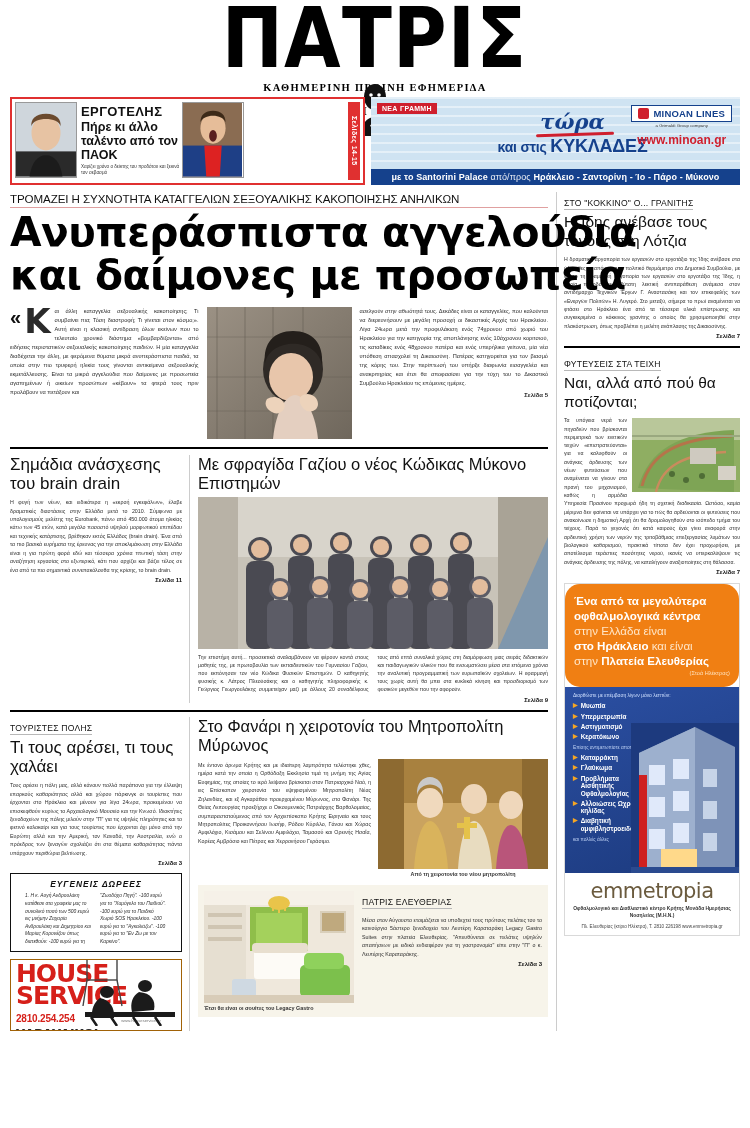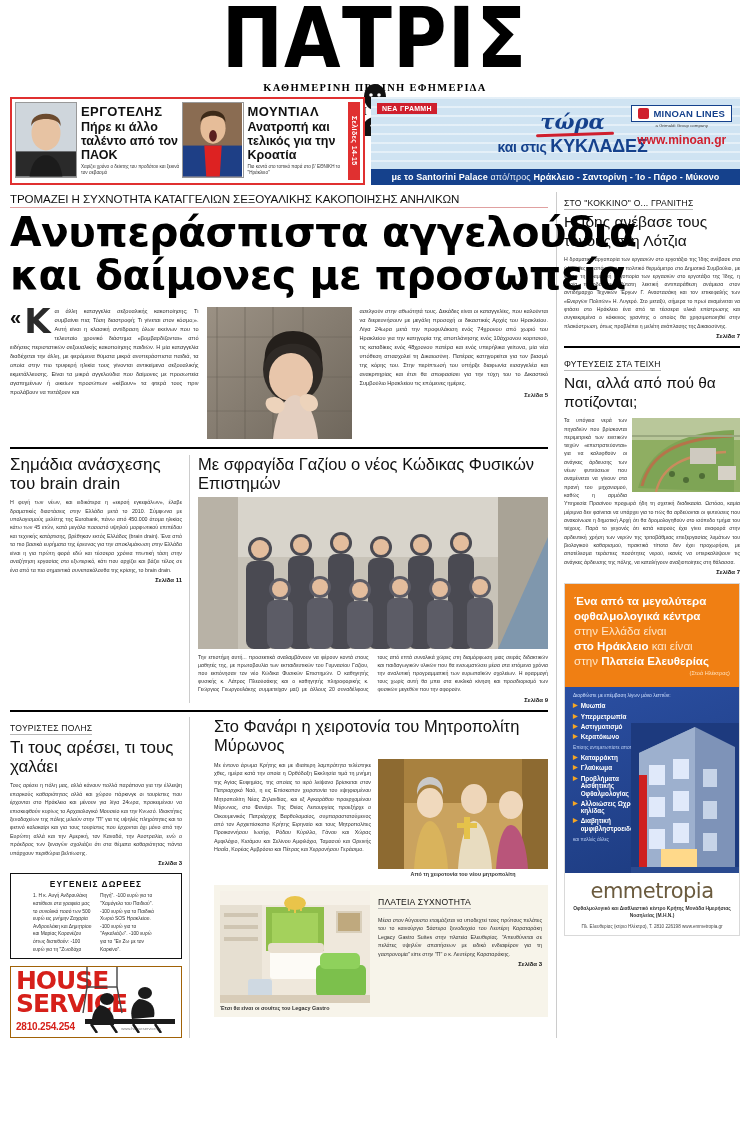--- a/index.html
+++ b/index.html
@@ -120,26 +120,26 @@
   .mid-left { flex: 0 0 180px; border-right: 1px solid #ccc; padding-right: 7px; }
   .mid-right { flex: 1; }
   .sec-title { font-family: "Liberation Sans", sans-serif; font-size: 17px; line-height: 1.16; color: #111; }
   .kick-sm { font-size: 8.6px; letter-spacing: .2px; border-bottom: 1px solid #b8b8b8; padding-bottom: 1px; display: inline-block; margin-bottom: 3px; }
   .body-sm { font-size: 5.3px; line-height: 1.6; text-align: justify; color: #2d2d2d; margin-top: 4px; }
   .wide-head { font-size: 16.5px; color: #111; margin-bottom: 4px; }
   .grouppic { width: 100%; height: 152px; position: relative; overflow: hidden; background: #b9b4ab; }
   .two-col { column-count: 2; column-gap: 9px; font-size: 5.2px; line-height: 1.58; text-align: justify; color: #2d2d2d; margin-top: 4px; }
 
   
-  .metro { display: flex; gap: 24px; margin-top: 7px; border-top: 2px solid #000; padding-top: 5px; }
+  .metro { display: flex; gap: 8px; margin-top: 7px; border-top: 2px solid #000; padding-top: 5px; }
   .metro-left { flex: 1; }
   .metro-photo { flex: 0 0 170px; }
   .metro-img { width: 170px; height: 110px; position: relative; overflow: hidden; background: #9a7d5a; }
   .caption { font-size: 5.4px; font-weight: 700; margin-top: 2px; text-align: center; color: #333; }
-  .donations { border: 1.5px solid #111; padding: 5px 22px; margin-top: 7px; }
+  .donations { border: 1.5px solid #111; padding: 5px 14px; margin-top: 7px; font-style: italic; }
   .don-title { text-align: center; font-weight: 700; font-size: 8.4px; letter-spacing: 1px; margin-bottom: 3px; }
   .don-cols { column-count: 2; column-gap: 8px; font-size: 4.9px; line-height: 1.55; color: #2d2d2d; }
   .house {
     margin-top: 7px; border: 1px solid #a16207; background: #fff; position: relative;
     height: 72px; overflow: hidden; padding: 3px 5px;
   }
   .house-title { font-family: "DejaVu Sans", sans-serif; font-weight: 700; font-size: 24px; color: #d6201a; letter-spacing: -1px; line-height: .95; transform: scaleX(1.04); transform-origin: left; }
   .house-phone { font-size: 10px; font-weight: 700; color: #d6201a; letter-spacing: -.2px; }
   .house-url { font-size: 4.2px; color: #777; display: inline-block; margin-left: 42px; }
   .house-list { font-family: "DejaVu Sans", sans-serif; font-weight: 700; font-size: 12.5px; line-height: 1.12; color: #2b2b2b; letter-spacing: -.4px; margin-top: 1px; }
@@ -153,21 +153,21 @@
   .gastro-head { font-size: 15.5px; line-height: 1.18; color: #111; margin-top: 1px; }
 
   
   .r-body { font-size: 5.2px; line-height: 1.6; text-align: justify; color: #2d2d2d; }
   .r-title { font-size: 15.5px; line-height: 1.2; color: #111; }
   .r-rule { border-top: 2px solid #000; margin: 7px 0 5px; }
   .wrapfig { float: right; width: 108px; height: 74px; margin: 2px 0 3px 5px; position: relative; overflow: hidden; background: #9fb07a; }
 
   
   .eyead { margin-top: 8px; border: 1px solid #d9d9d9; }
-  .eye-orange { background: #f07f13; color: #fff; padding: 9px 9px 11px; }
+  .eye-orange { background: #f07f13; color: #fff; padding: 9px 9px 11px; border-radius: 15px; }
   .eye-l { font-size: 11.6px; font-weight: 700; line-height: 1.3; }
   .eye-l.light { font-weight: 400; color: #ffe6c8; }
   .eye-note { font-size: 5.6px; text-align: right; color: #ffe0bb; margin-top: 2px; }
   .eye-blue { background: linear-gradient(160deg,#2b4fa2,#1c3a7e); color: #fff; position: relative; height: 186px; overflow: hidden; padding: 6px 8px; }
   .eye-intro { font-size: 4.9px; color: #cfe0ff; line-height: 1.4; }
   .eye-li { font-size: 6.4px; font-weight: 700; display: flex; gap: 3px; align-items: flex-start; line-height: 1.18; margin-top: 2.5px; }
   .tri { color: #f5a623; font-size: 6px; line-height: 1.3; }
   .eye-sub { font-size: 4.8px; color: #bfd2f5; margin-top: 4px; line-height: 1.35; }
   .eye-bldg { position: absolute; right: 0; bottom: 0; width: 108px; height: 150px; }
   .eye-white { background: #fff; padding: 6px 4px 5px; text-align: center; }
@@ -233,25 +233,20 @@
       <div class="promo-item">
         <div class="promo-photo">
           <svg class="ph-face" viewBox="0 0 62 76" preserveAspectRatio="none">
             <rect width="62" height="76" fill="#8a6c52"></rect>
             <rect y="44" width="62" height="32" fill="#1e3f86"></rect>
             <path d="M22 44h18l-2 32H24z" fill="#d22"></path>
             <ellipse cx="31" cy="26" rx="13" ry="16" fill="#e6bd99"></ellipse>
             <path d="M18 20c3-9 23-9 26 0 0-8-5-12-13-12s-13 4-13 12z" fill="#3d2a18"></path>
             <ellipse cx="31" cy="34" rx="4" ry="6" fill="#5a2020"></ellipse>
           </svg>
-        </div>
-        <div class="promo-txt">
-          <div class="promo-kicker">ΜΟΥΝΤΙΑΛ</div>
-          <div class="promo-head">Ανατροπή και τελικός για την Κροατία</div>
-          <div class="promo-sub">Πιο κοντά στο τοπικό παρά στο β' ΕΘΝΙΚΗ το "Ηράκλειο"</div>
         </div>
       </div>
       <div class="promo-side">Σελίδες 14-15</div>
     </div>
 
     <div class="minoan">
       <div class="minoan-top">
         <div class="minoan-waves"></div>
         <div class="nea-grammi">ΝΕΑ ΓΡΑΜΜΗ</div>
         <div class="minoan-claim">
@@ -321,21 +316,21 @@
         </div>
       </div>
 
       <div class="midband">
         <div class="mid-left">
           <div class="sec-title">Σημάδια ανάσχεσης του brain drain</div>
           <div class="body-sm">Η φυγή των νέων, και ειδικότερα η «εκροή εγκεφάλων», έλαβε δραματικές διαστάσεις στην Ελλάδα μετά το 2010. Σύμφωνα με υπολογισμούς μελέτης της Eurobank, πάνω από 450.000 άτομα ηλικίας κάτω των 45 ετών, κατά μεγάλο ποσοστό υψηλού μορφωτικού επιπέδου και τεχνικής κατάρτισης, βρέθηκαν εκτός Ελλάδος (brain drain). Ένα από τα πιο βασικά ευρήματα της έρευνας για την αποκλιμάκωση στην Ελλάδα είναι η για πρώτη φορά εδώ και τέσσερα χρόνια πτωτική τάση στην αναζήτηση εργασίας στο εξωτερικό, κάτι που αρχίζει και βάζει τέλος σε ένα από τα πιο σημαντικά συνεπακόλουθα της κρίσης, το brain drain.</div>
           <div class="pageref">Σελίδα 11</div>
         </div>
         <div class="mid-right">
-          <div class="wide-head">Με σφραγίδα Γαζίου ο νέος Κώδικας Φυσικών Επιστημών</div>
+          <div class="wide-head">Με σφραγίδα Γαζίου ο νέος Κώδικας Μύκονο Επιστημών</div>
           <div class="grouppic">
             <svg viewBox="0 0 350 152" preserveAspectRatio="none" width="350" height="152">
               <rect width="350" height="152" fill="#c8c3b8"></rect>
               <rect y="0" width="350" height="60" fill="#d8d4cb"></rect>
               <rect x="0" y="0" width="40" height="152" fill="#b8b2a6"></rect>
               <rect x="300" y="0" width="50" height="152" fill="#a9a396"></rect>
               <path d="M300 152L350 40v112z" fill="#7f97ad"></path>
               <g fill="#4a4a52">
                 <circle cx="62" cy="52" r="12"></circle>
                   <rect x="48" y="64" width="28" height="88" rx="8"></rect>
@@ -483,21 +478,21 @@
                   <rect x="118" y="22" width="22" height="18" fill="#bfa97e"></rect>
                   <ellipse cx="75" cy="12" rx="11" ry="7" fill="#e9c44a"></ellipse>
                   <path d="M69 12v8M75 12v10M81 12v8" stroke="#e9c44a" stroke-width="2"></path>
                   <rect x="28" y="88" width="24" height="22" rx="3" fill="#cfd9e2"></rect>
                   <rect x="0" y="104" width="150" height="8" fill="#d8ccb8"></rect>
                 </svg>
               </div>
               <div class="caption" style="text-align:left;">Έτσι θα είναι οι σουίτες του Legacy Gastro</div>
             </div>
             <div class="gastro-txt">
-              <div class="kick-sm">ΠΛΑΤΕΙΑ ΣΥΧΝΟΤΗΤΑ</div>
+              <div class="kick-sm">ΠΑΤΡΙΣ ΕΛΕΥΘΕΡΙΑΣ</div>
               <div class="body-sm">Μέσα στον Αύγουστο ετοιμάζεται να υποδεχτεί τους πρώτους πελάτες του το καινούργιο 5άστερο ξενοδοχείο του Λευτέρη Καραταράκη Legacy Gastro Suites στην πλατεία Ελευθερίας. "Απευθύνεται σε πελάτες υψηλών απαιτήσεων με ειδικό ενδιαφέρον για τη γαστρονομία" είπε στην "Π" ο κ. Λευτέρης Καραταράκης.</div>
               <div class="pageref">Σελίδα 3</div>
             </div>
           </div>
         </div>
       </div>
 
     </div>
 
     <div class="col-right">

